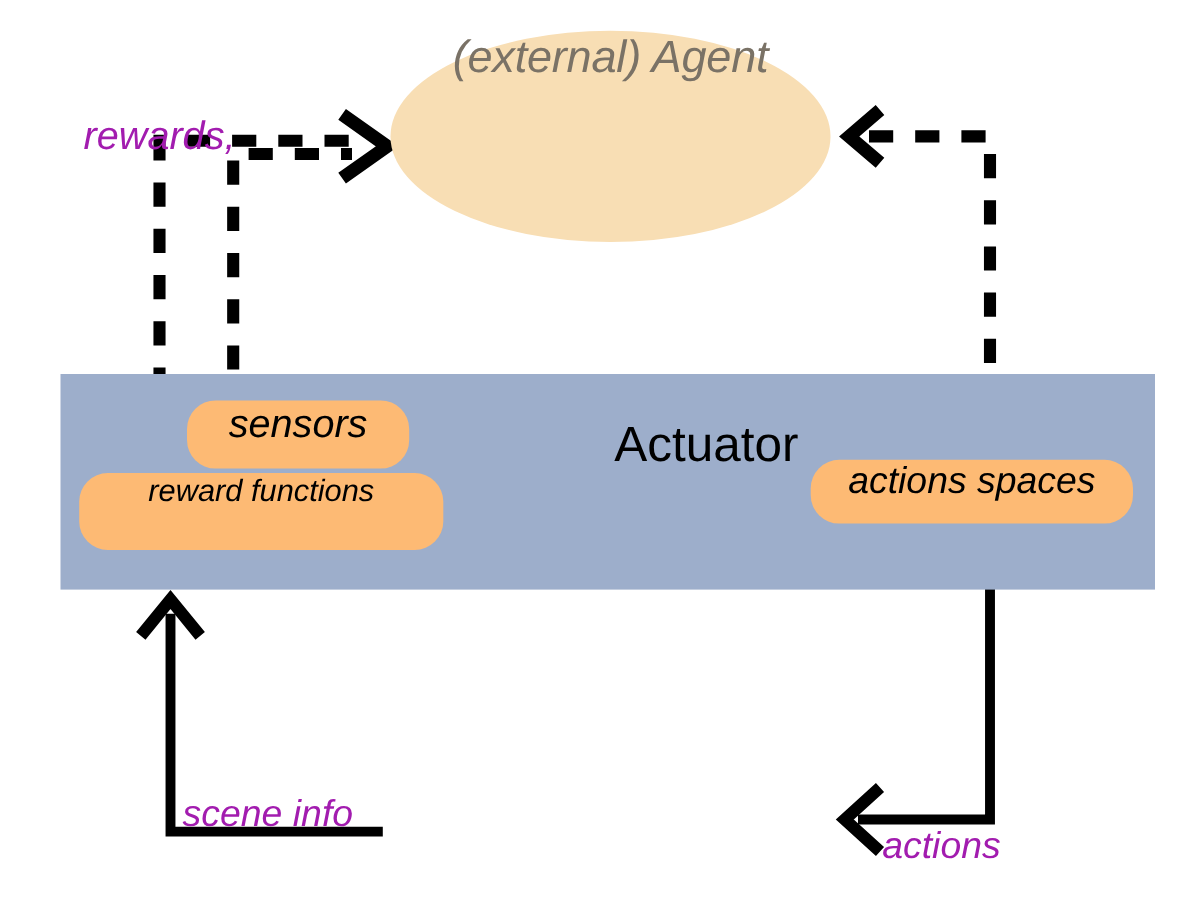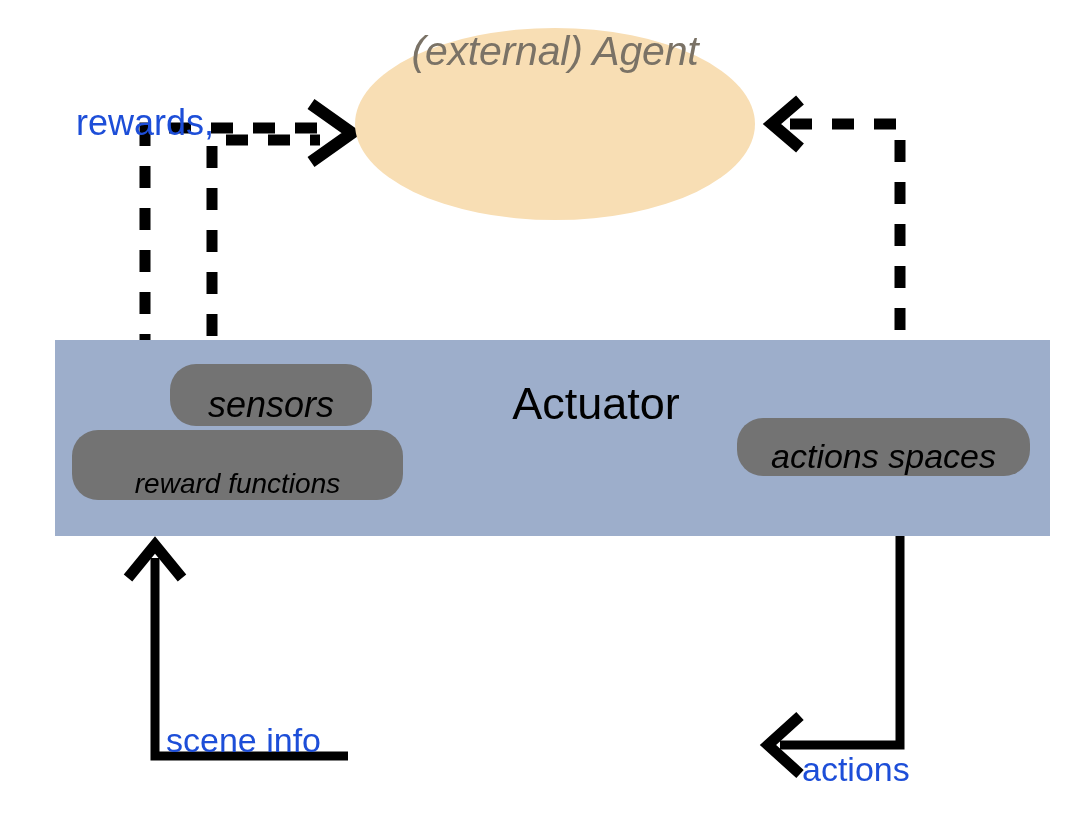--- a/index.html
+++ b/index.html
@@ -54,33 +54,33 @@
     top: 340px;
     width: 995px;
     height: 196px;
     background: #9daecb;
   }
   #abstraction-title {
     position: absolute;
     left: 466px;
     top: 378px;
     width: 260px;
-    text-align: center;
+    text-align: right;
     font-size: 45px;
     line-height: 52px;
     color: #000000;
   }
 
   
   .pill {
     position: absolute;
-    background: #737373;
+    background: #fdba74;
     border-radius: 26px;
     display: flex;
-    align-items: flex-end;
+    align-items: flex-start;
     justify-content: center;
     font-style: italic;
     color: #000000;
     box-sizing: border-box;
   }
   #pill-sensors {
     left: 170px;
     top: 364px;
     width: 202px;
     height: 62px;
@@ -114,21 +114,22 @@
   }
   #environment-box .node-label {
     font-size: 48px;
     color: #000000;
     white-space: nowrap;
   }
 
   
   .edge-label {
     position: absolute;
-    color: #1d4ed8;
+    font-style: italic;
+    color: #a21caf;
     white-space: pre;
   }
   #label-rewards-observations {
     left: 76px;
     top: 18px;
     font-size: 36px;
     line-height: 42px;
   }
   #label-scene-info {
     left: 166px;

